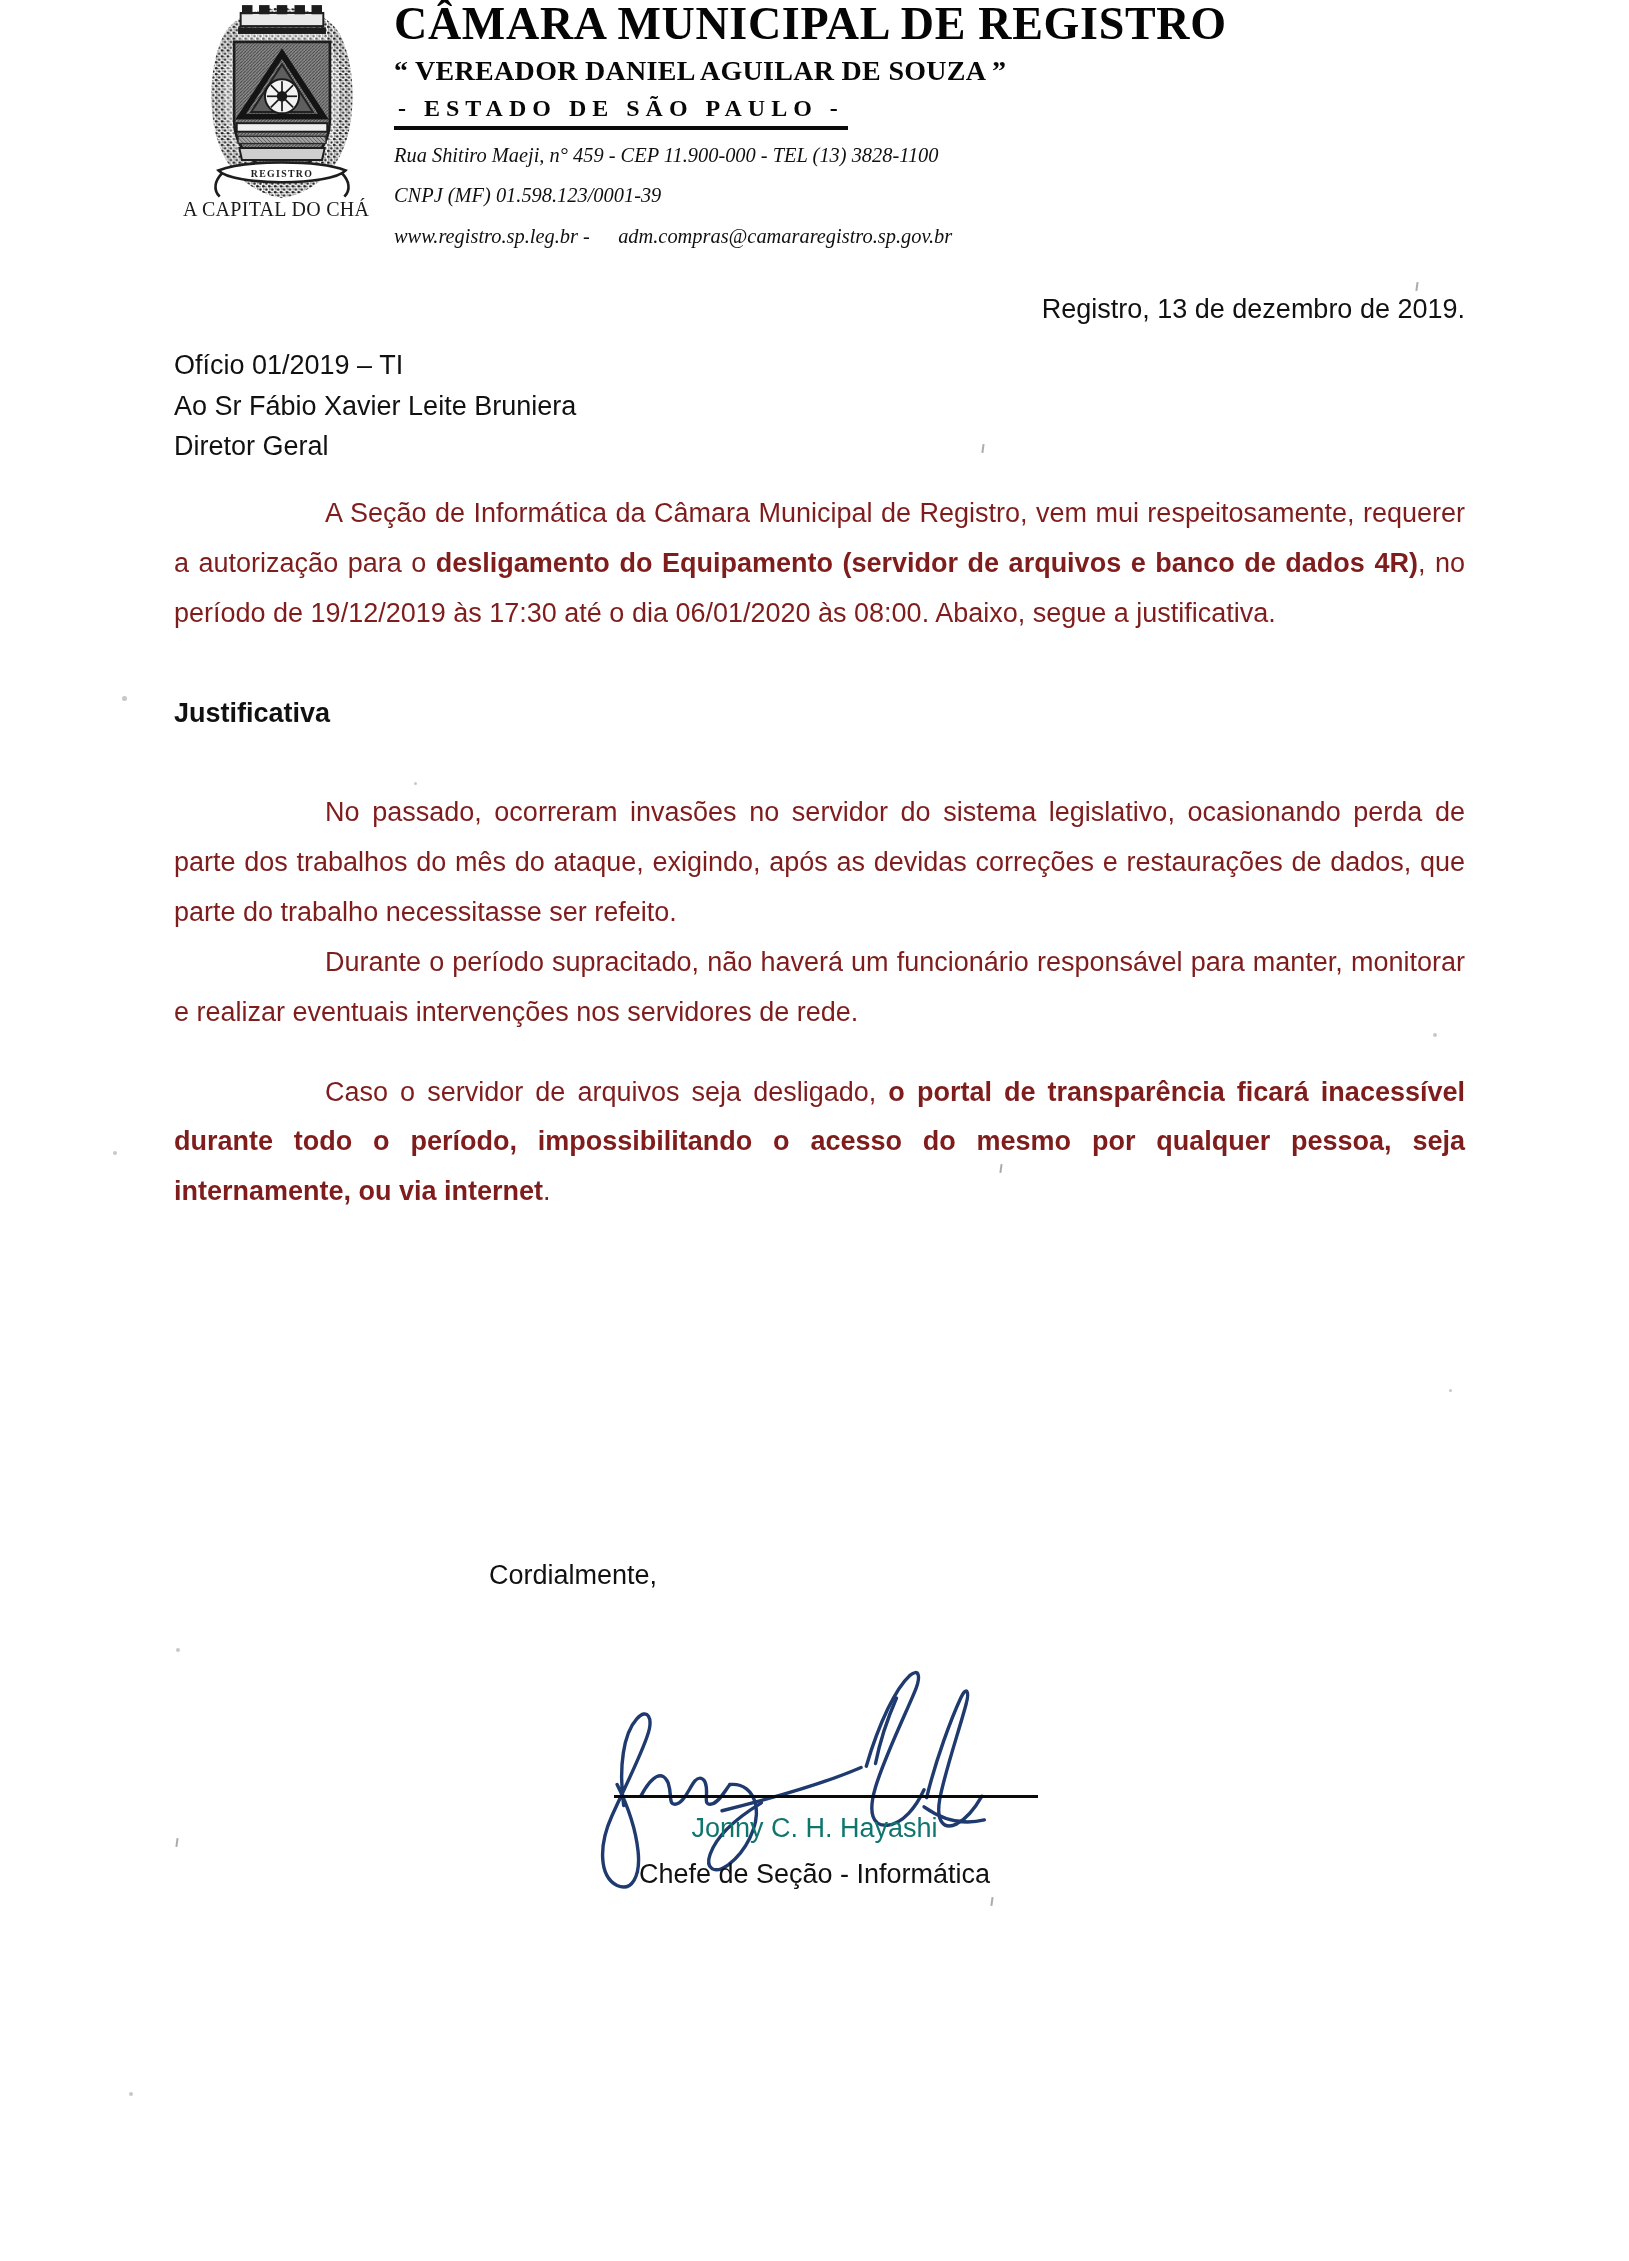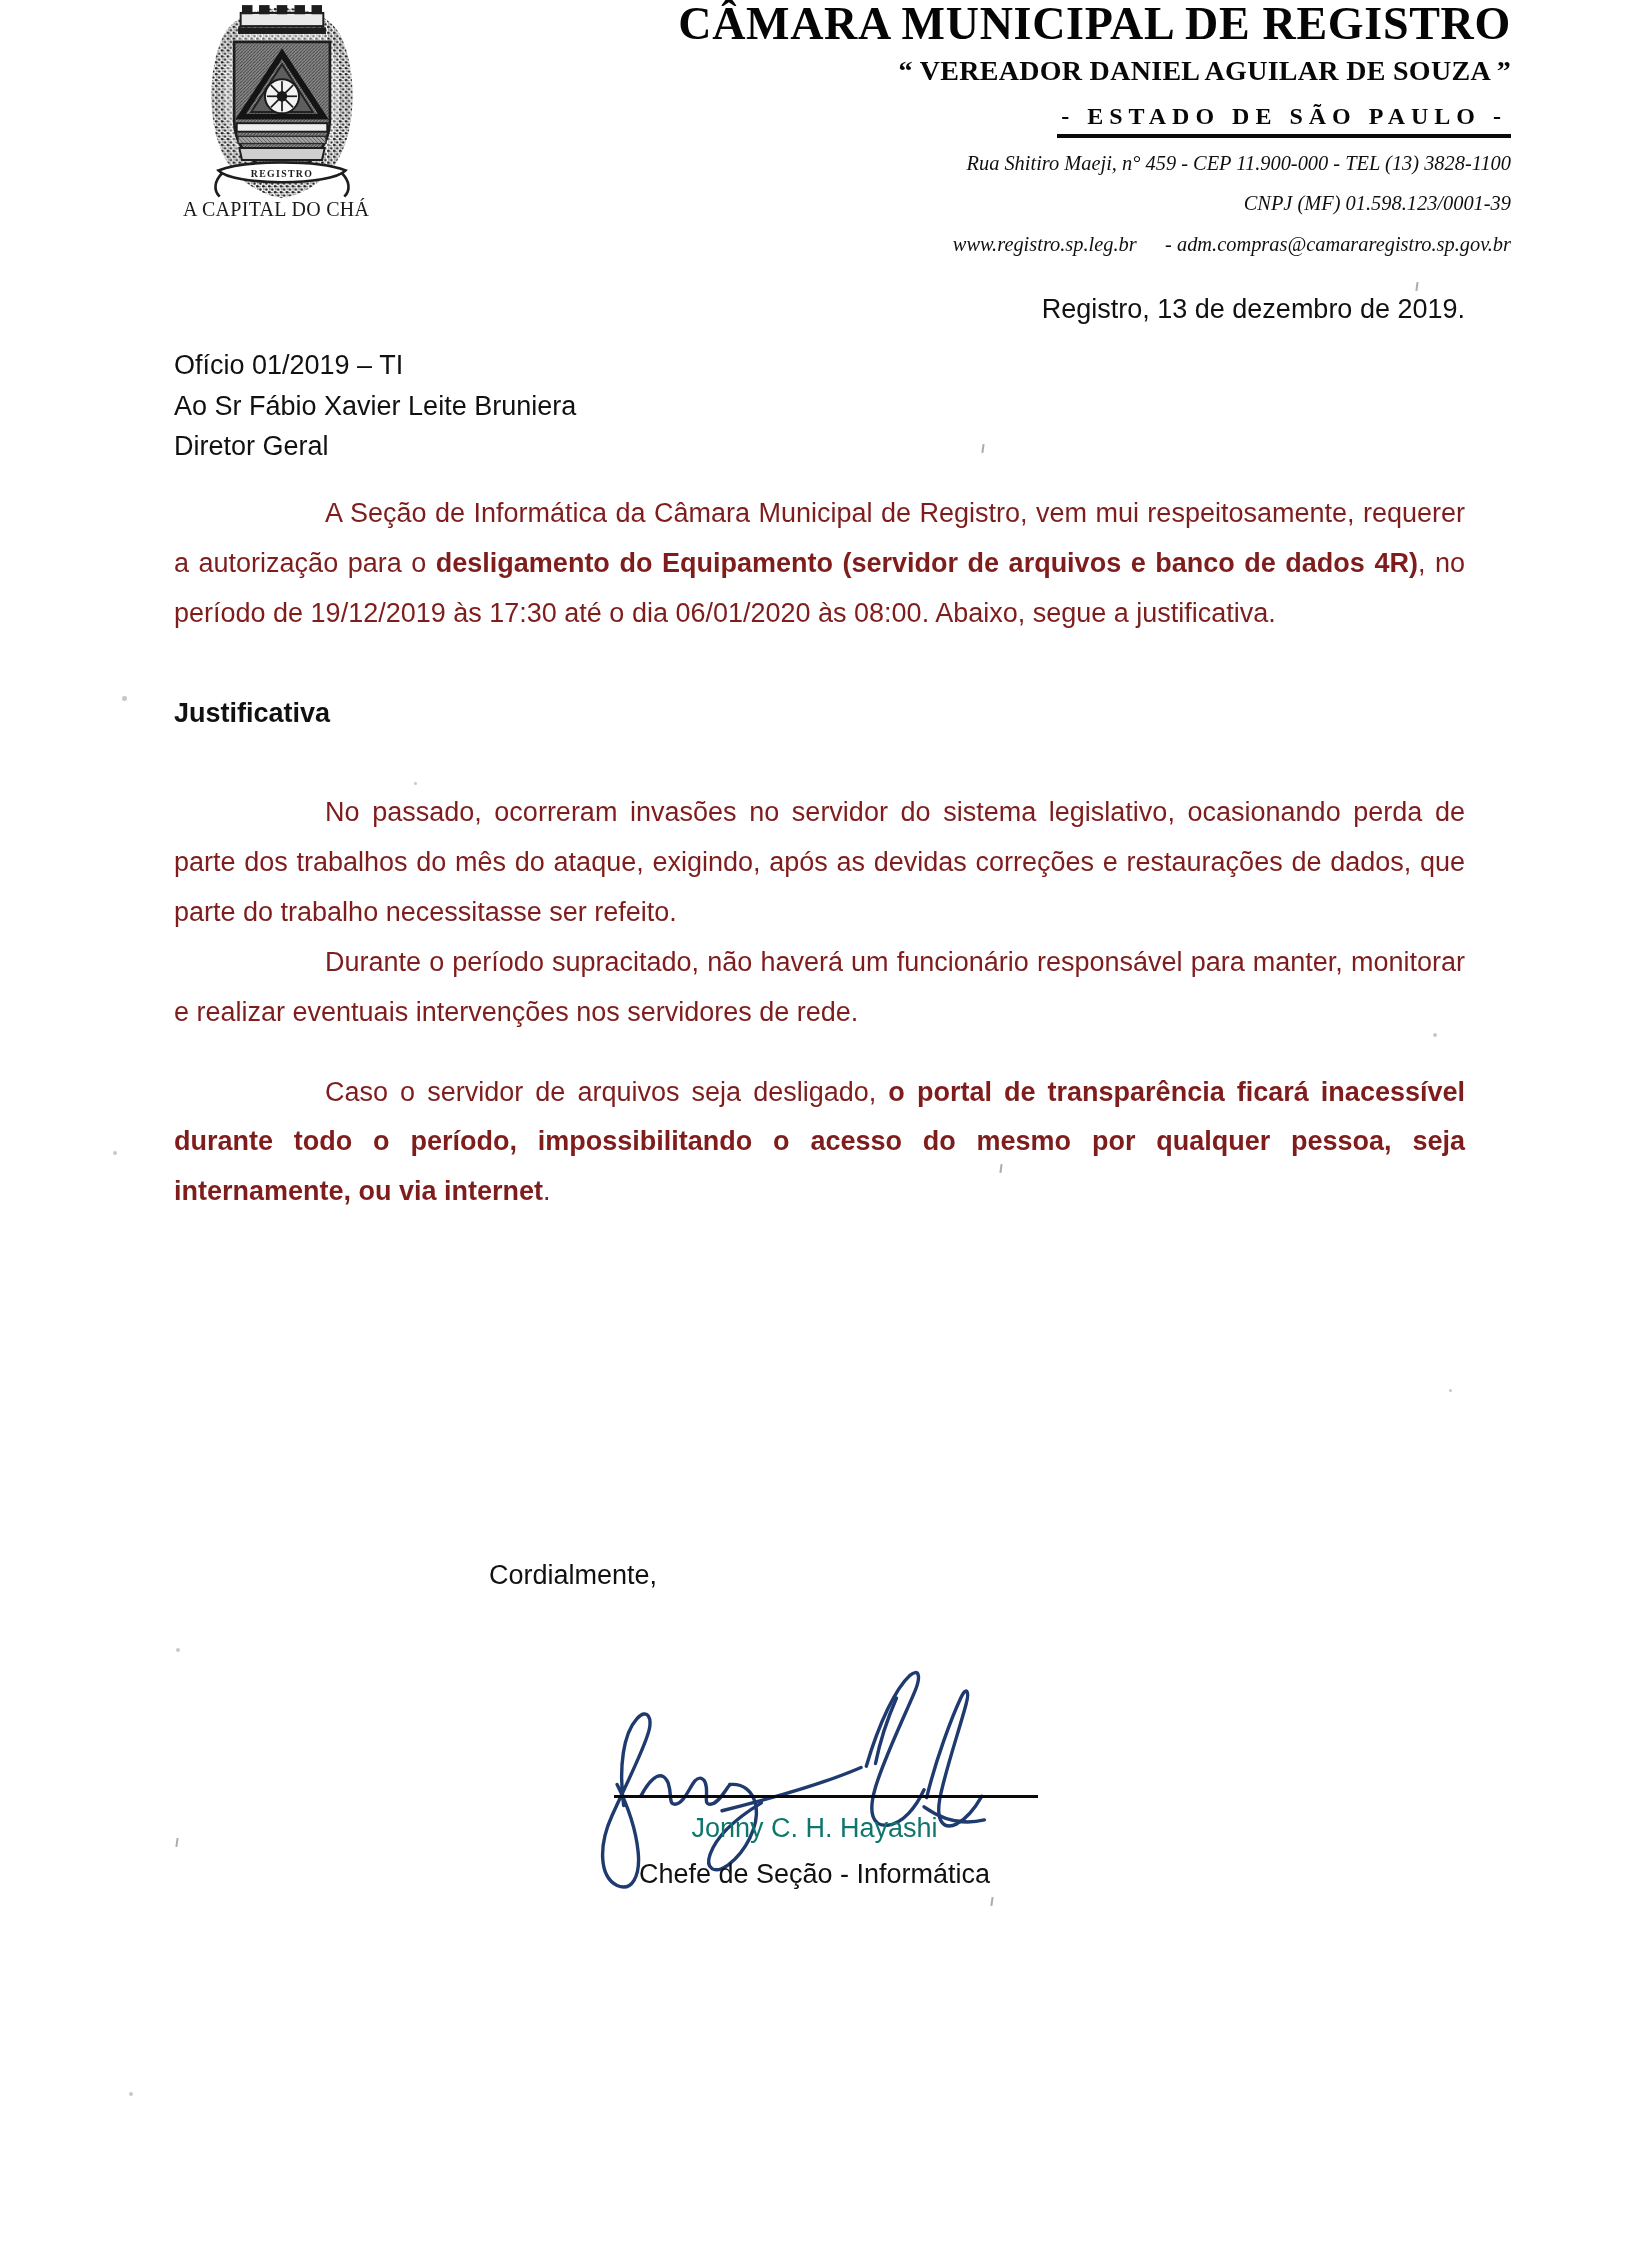--- a/index.html
+++ b/index.html
@@ -47,42 +47,42 @@
     color: #1a1a1a;
     margin-top: -4px;
     white-space: nowrap;
   }
 
   .header-text {
     position: absolute;
     left: 394px;
     top: 0px;
     width: 1117px;
-    text-align: right;
+    text-align: left;
   }
   .org-title {
     font-family: "Liberation Serif", serif;
     font-weight: bold;
     font-size: 46px;
     letter-spacing: 0.7px;
     line-height: 1.05;
     color: #050505;
     white-space: nowrap;
   }
   .org-subtitle {
     font-family: "Liberation Serif", serif;
     font-weight: bold;
     font-size: 28px;
     letter-spacing: 0.3px;
     margin-top: 6.6px;
     color: #080808;
     white-space: nowrap;
   }
   .org-state-wrap {
-    margin-top: 16px;
+    margin-top: 8px;
     display: inline-block;
   }
   .org-state {
     font-family: "Liberation Serif", serif;
     font-weight: bold;
     font-size: 24px;
     letter-spacing: 6px;
     color: #080808;
     white-space: nowrap;
     padding: 0 4px 4px 4px;

